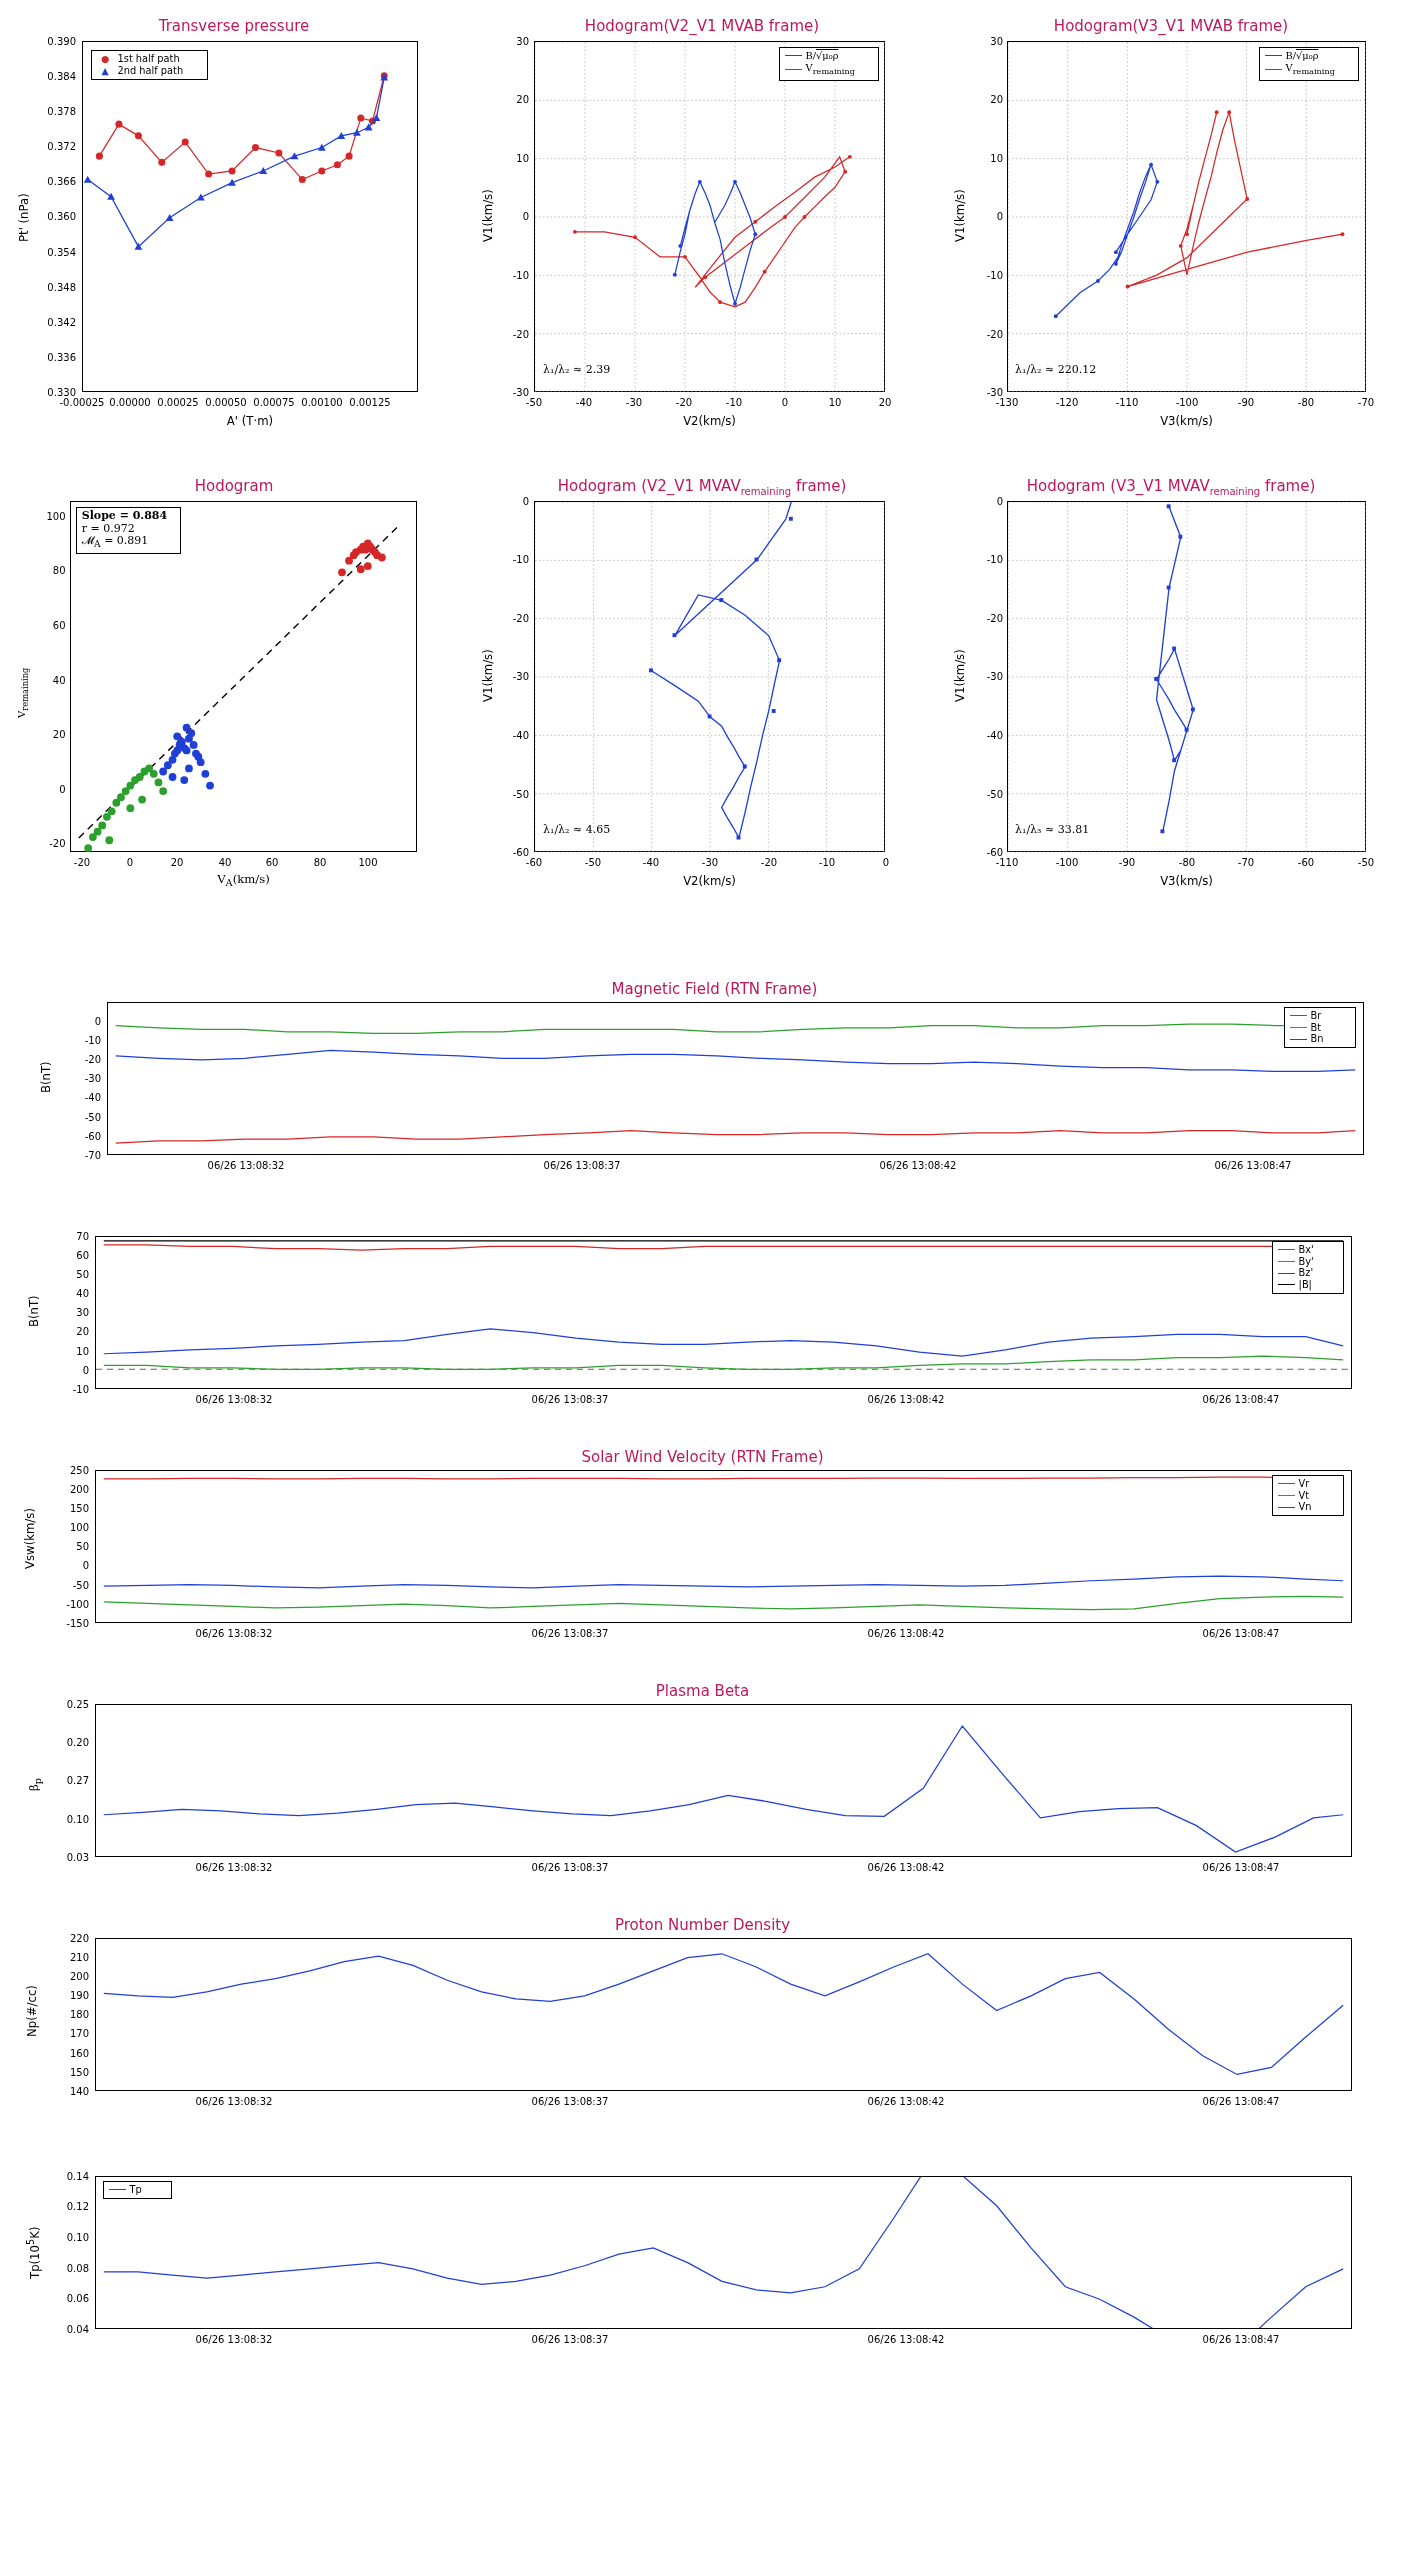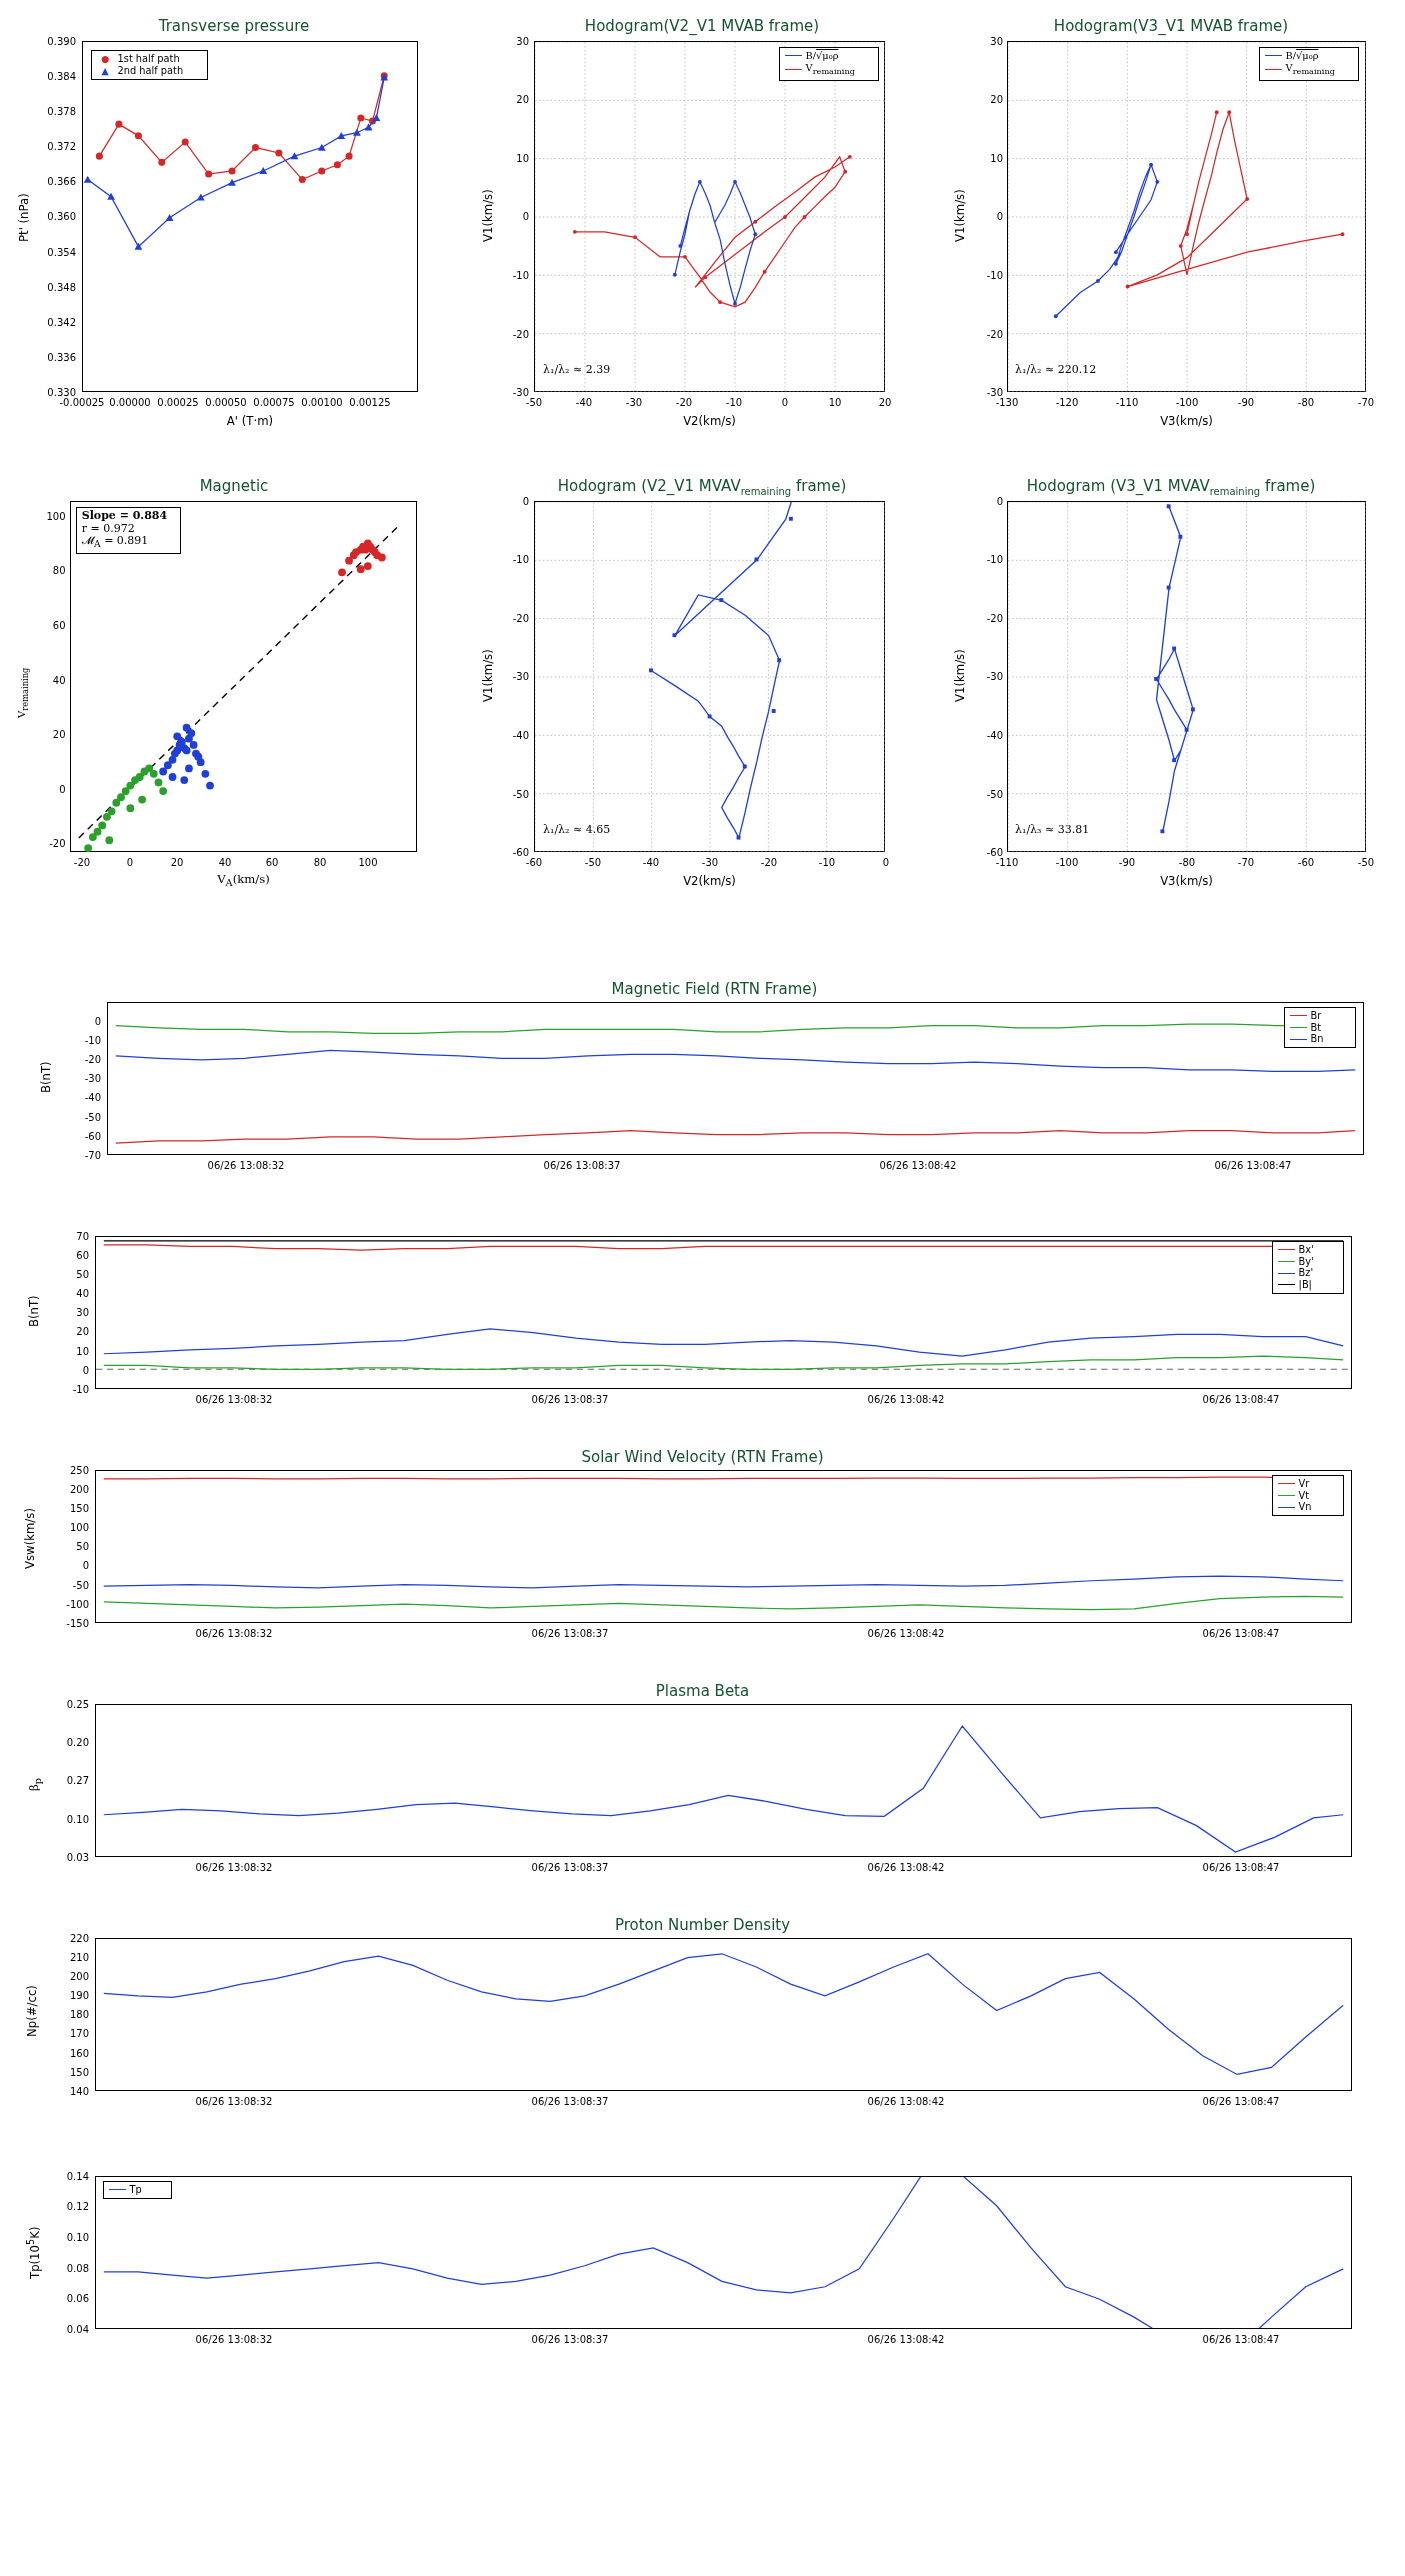--- a/index.html
+++ b/index.html
@@ -1,20 +1,20 @@
 <!DOCTYPE html>
 <html style="font-size:12.5px"><head>
 <meta charset="utf-8">
 <style>
   html,body{margin:0;padding:0;background:#ffffff;}
   body{width:1405px;height:2576px;font-family:"DejaVu Sans",sans-serif;color:#000;}
   .page{position:relative;width:1405px;height:2576px;}
   .panel{position:absolute;box-sizing:border-box;}
   .plotbox{position:absolute;border:0.8px solid #000;background:#fff;box-sizing:border-box;}
-  .ptitle{position:absolute;width:100%;text-align:center;font-size:15px;font-family:"DejaVu Sans",sans-serif;color:#14532d;}
+  .ptitle{position:absolute;width:100%;text-align:center;font-size:15px;font-family:"DejaVu Sans",sans-serif;color:#be185d;}
   .xlabel{position:absolute;width:100%;text-align:center;font-size:11.7px;}
   .ylabel{position:absolute;font-size:11.7px;transform-origin:0 0;white-space:nowrap;}
   .tick{position:absolute;font-size:10px;color:#000;white-space:nowrap;}
   .tickx{transform:translateX(-50%);text-align:center;}
   .ticky{transform:translateY(-50%);text-align:right;}
   .legend{position:absolute;border:0.8px solid #000;background:#fff;font-size:9.8px;padding:2.3px 4.7px;box-sizing:border-box;}
   .legend .row{display:flex;align-items:center;gap:3.9px;line-height:11.7px;white-space:nowrap;}
   .legend .swatch{display:inline-block;width:17px;height:0;border-top:1.6px solid #000;position:relative;}
   .legend .mk{display:inline-block;width:17px;text-align:center;font-size:9.4px;}
   .annot{position:absolute;font-size:11px;font-family:"DejaVu Serif",serif;}
@@ -243,21 +243,21 @@
     <div class="tick tickx" style="left:190px;top:389px;">-110</div>
     <div class="tick tickx" style="left:250px;top:389px;">-100</div>
     <div class="tick tickx" style="left:309px;top:389px;">-90</div>
     <div class="tick tickx" style="left:369px;top:389px;">-80</div>
     <div class="tick tickx" style="left:429px;top:389px;">-70</div>
     <div class="xlabel" style="left:70px;width:359px;top:406px;">V3(km/s)</div>
     <div class="ylabel" style="left:15.6px;top:234px;transform:rotate(-90deg);">V1(km/s)</div>
   </div>
 
   <div class="panel" style="left:0px;top:468px;width:468px;height:437px;">
-    <div class="ptitle" style="left:0;top:9.4px;">Magnetic</div>
+    <div class="ptitle" style="left:0;top:9.4px;">Hodogram</div>
     <div class="plotbox" style="left:70px;top:33px;width:347px;height:351px;">
       <svg width="346" height="350" viewBox="0 0 443 448">
         <line x1="10" y1="430" x2="420" y2="30" stroke="#000" stroke-width="1.8" stroke-dasharray="9,7"></line>
         <g fill="#d62728">
           <circle cx="347" cy="90" r="5"></circle>
             <circle cx="356" cy="75" r="5"></circle>
             <circle cx="362" cy="68" r="5"></circle>
             <circle cx="365" cy="64" r="5"></circle>
             <circle cx="371" cy="61" r="5"></circle>
             <circle cx="374" cy="57" r="5"></circle>

